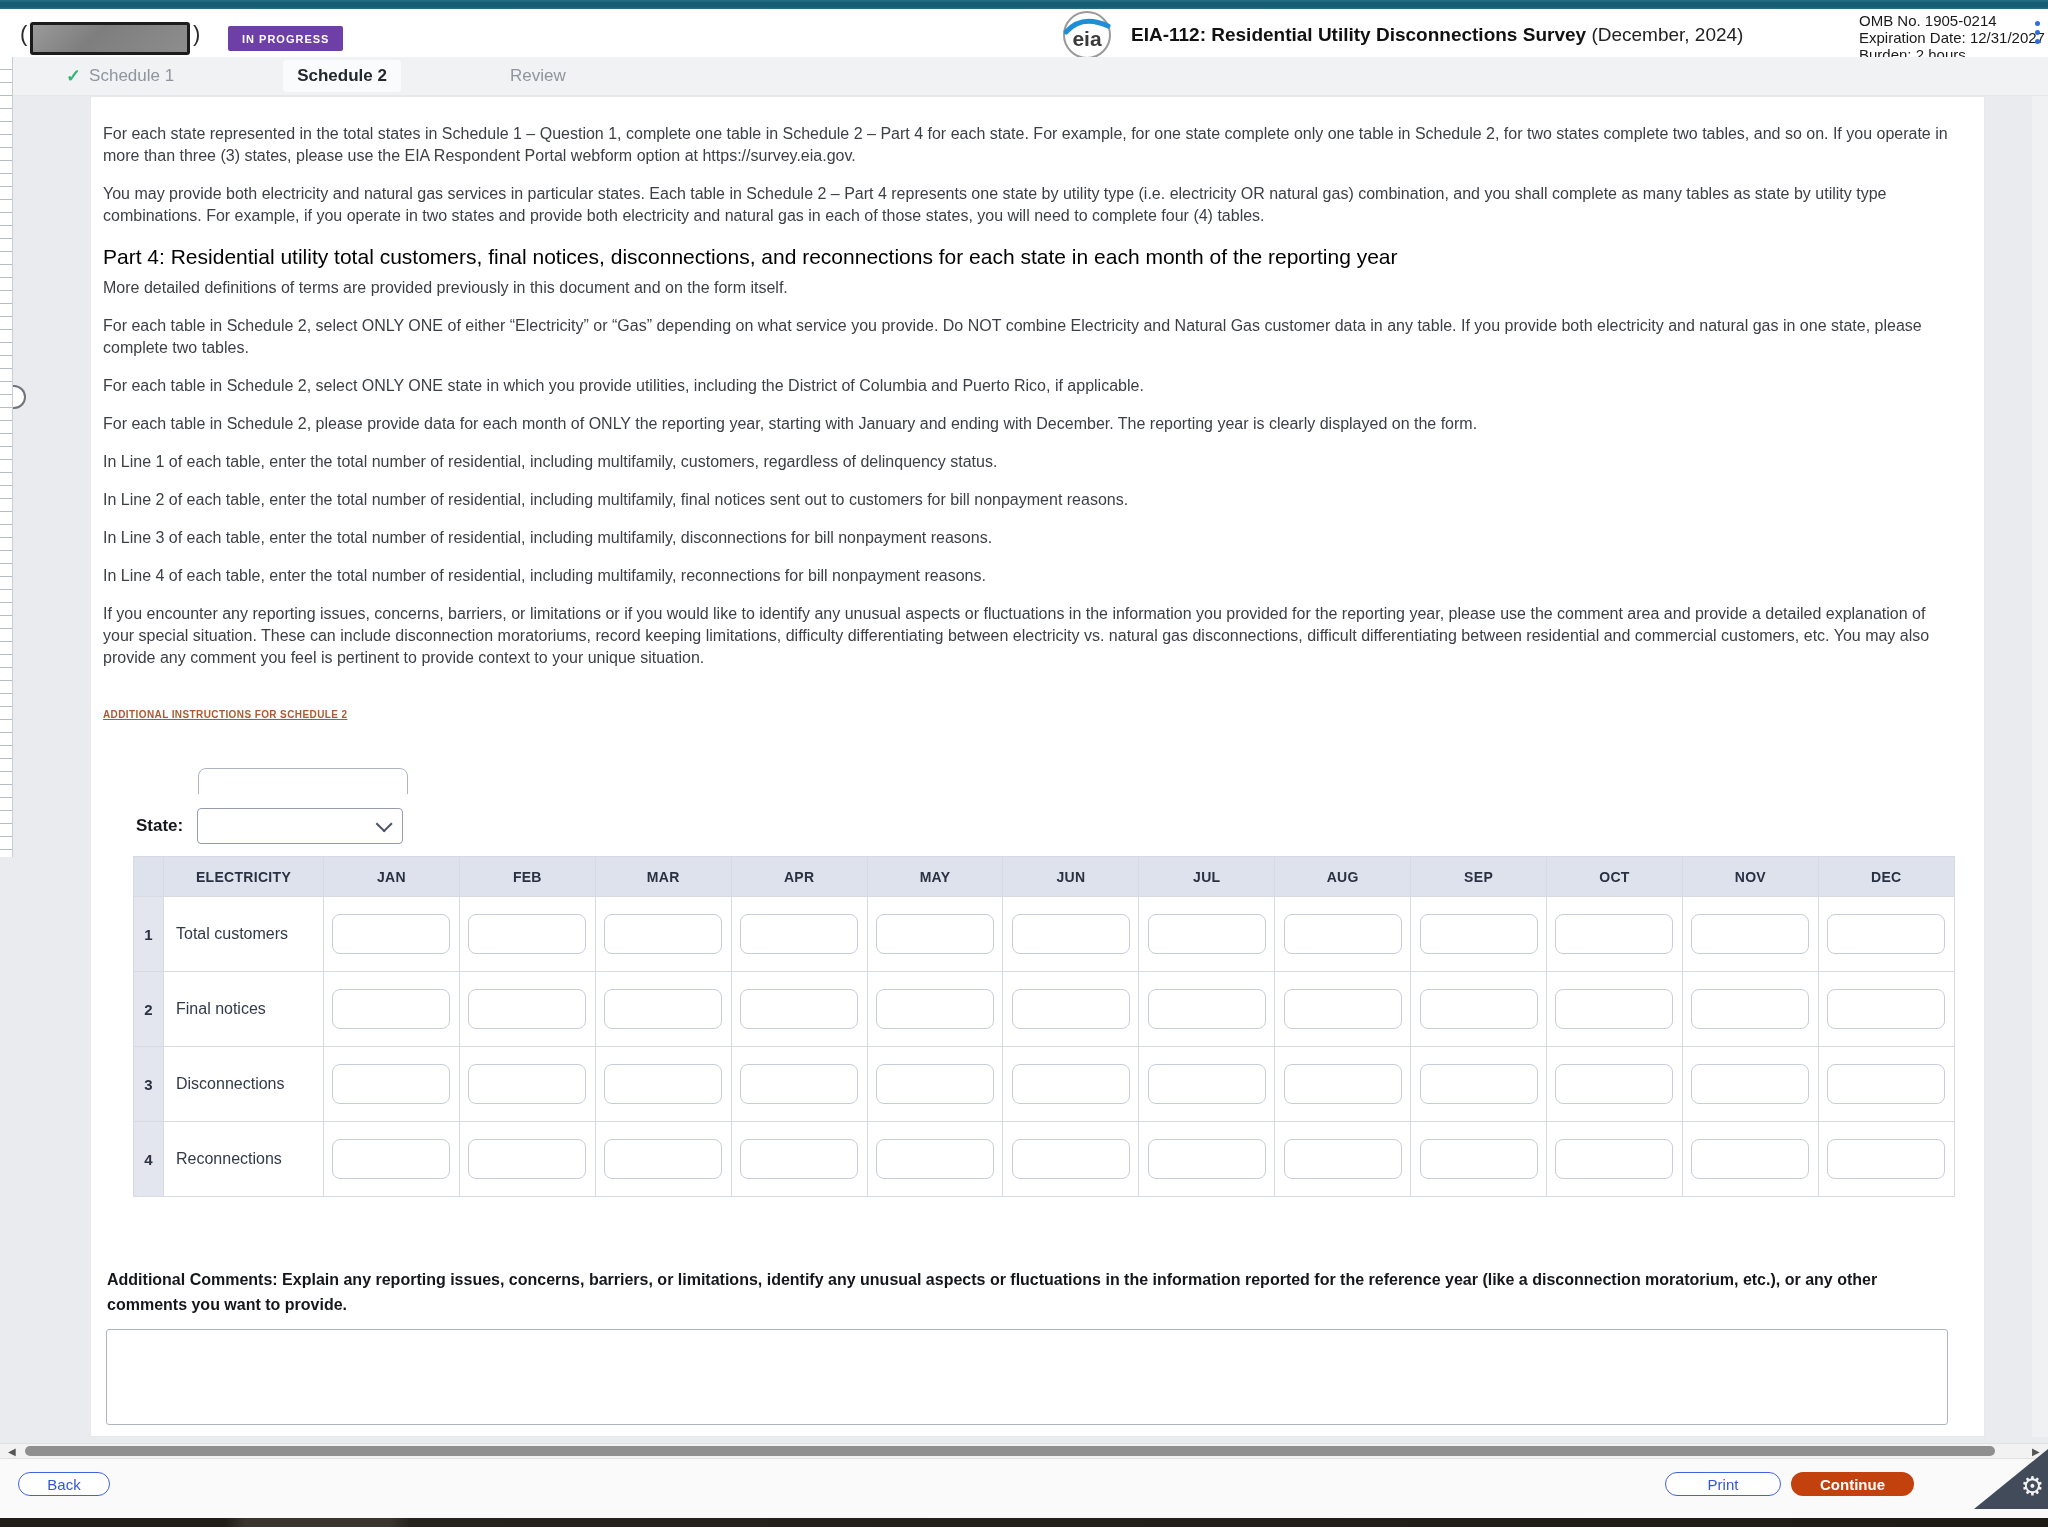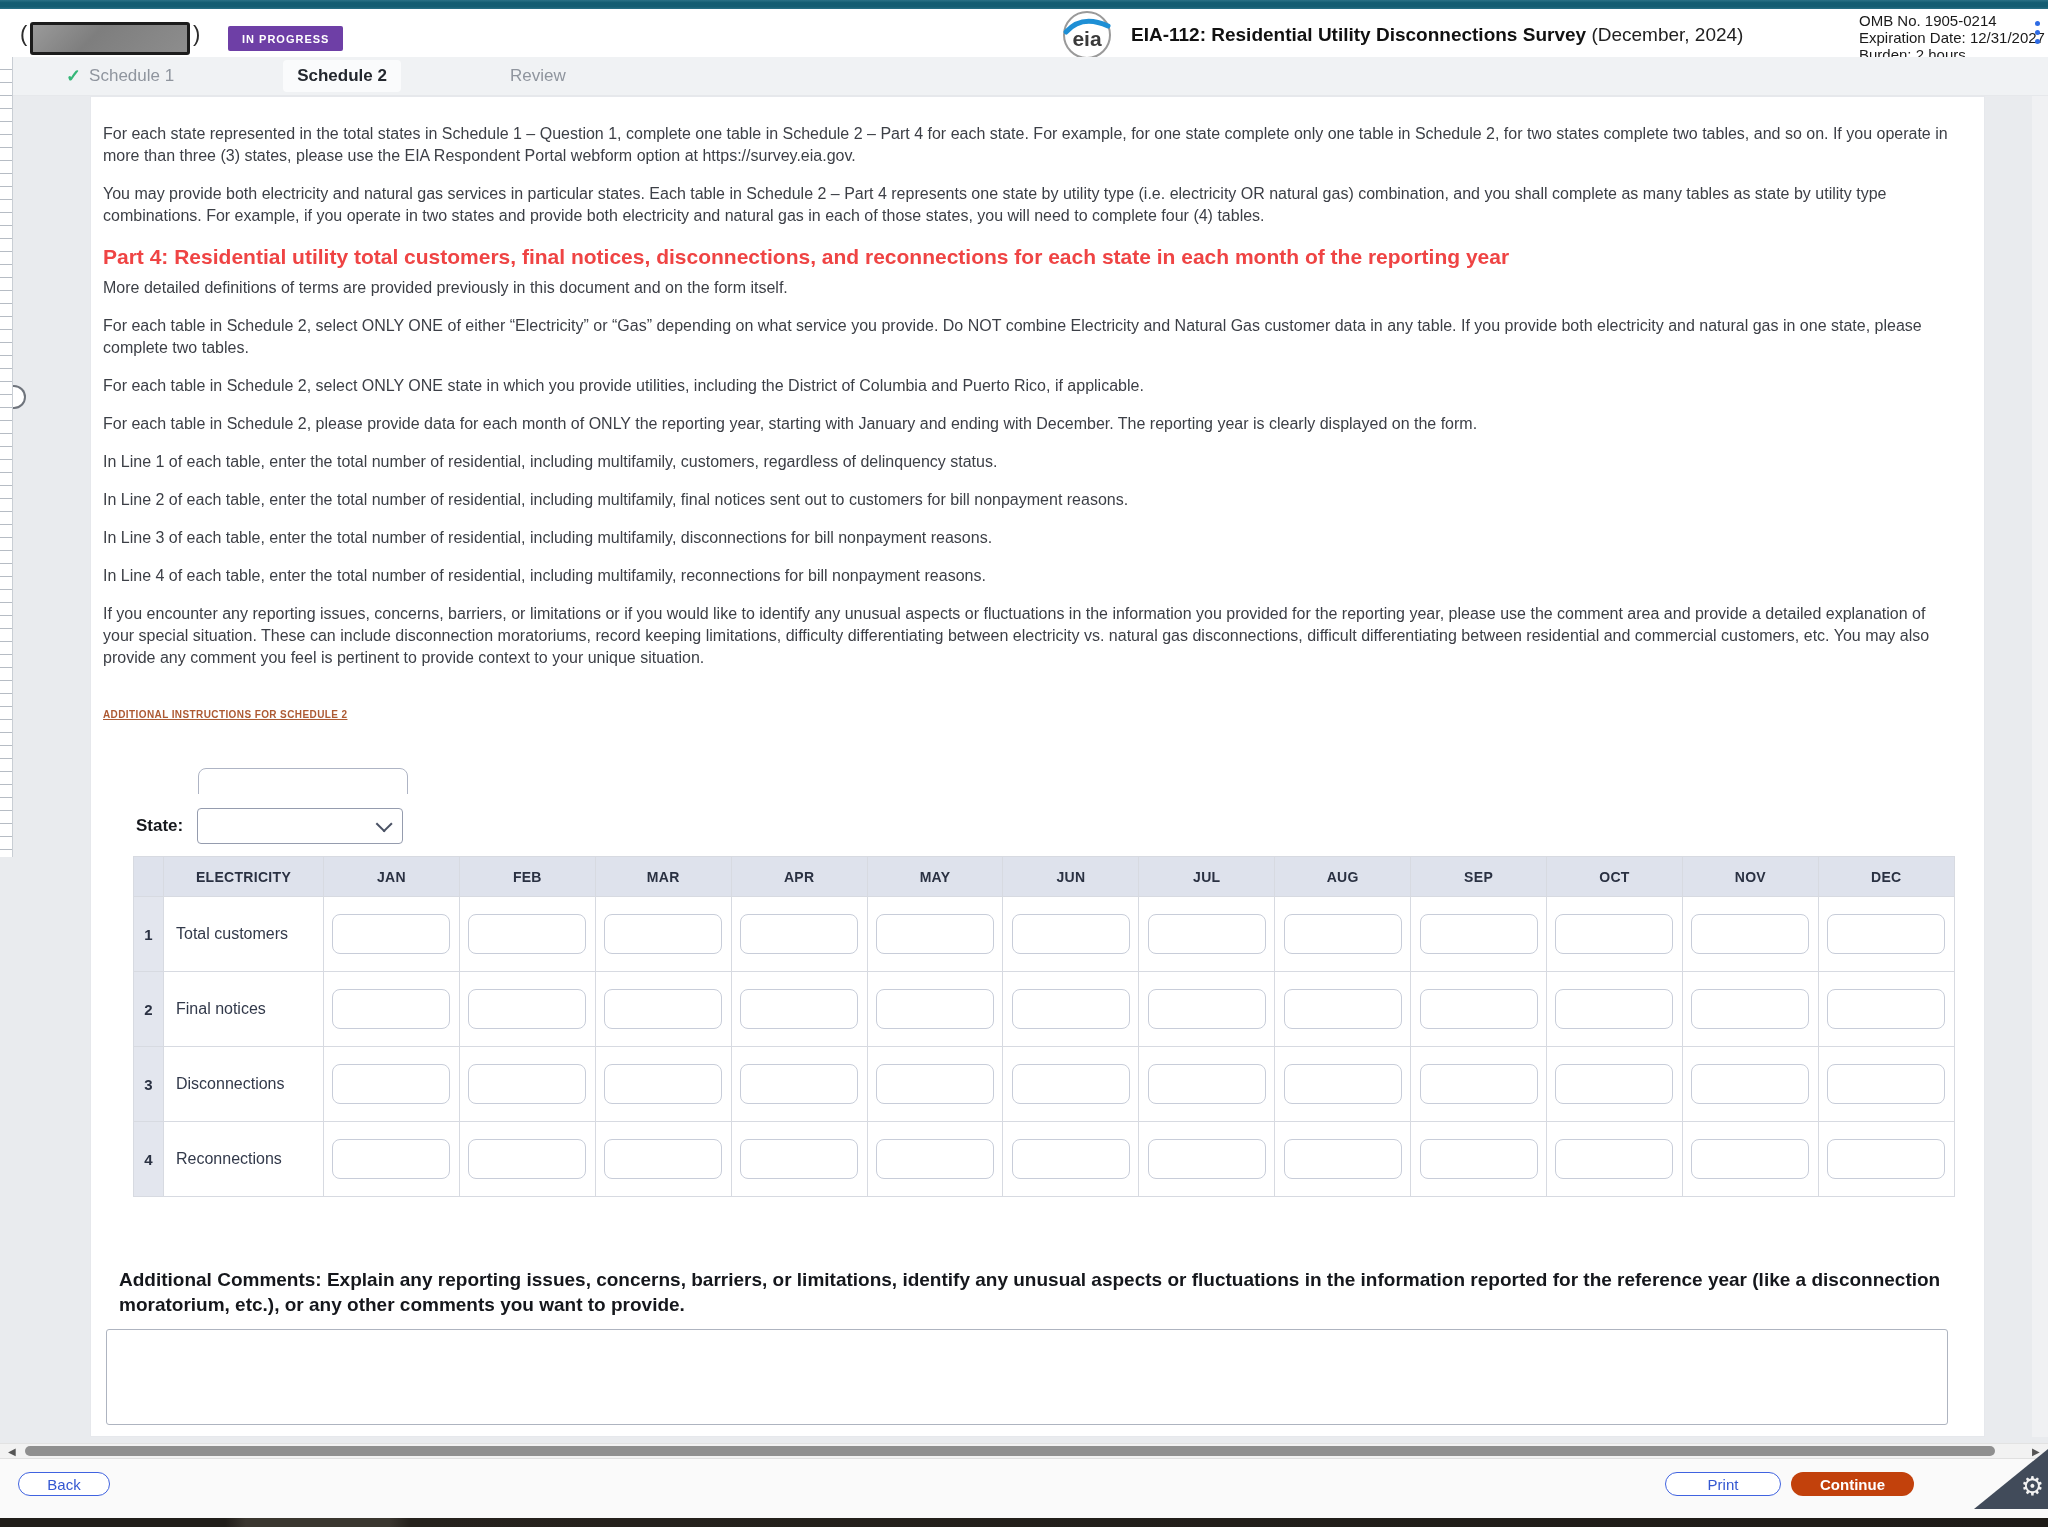--- a/index.html
+++ b/index.html
@@ -42,21 +42,21 @@
   .panel-handle { position:absolute; left:13px; top:385px; width:13px; height:24px; background:#fff;
                   border:2px solid #6f747c; border-left:none; border-radius:0 12px 12px 0; }
 
   
   .vscroll { position:absolute; left:2032px; top:96px; width:16px; height:1341px; background:#f0f1f3; }
 
   
   .card { position:absolute; left:90px; top:96px; width:1895px; height:1341px; background:#fff;
           border:1px solid #e6e8ec; padding:26px 28px 0 12px; overflow:hidden; }
   .instructions p { font-size:16px; line-height:22px; color:#3c3f46; margin-bottom:16px; max-width:1850px; }
-  .instructions h2 { font-size:21px; line-height:28px; color:#ef4444; margin:14px 0 6px 0; font-weight:bold; }
+  .instructions h2 { font-size:21px; line-height:28px; color:#000000; margin:14px 0 6px 0; font-weight:normal; }
   .extra-link { display:inline-block; margin-top:24px; font-size:10px; font-weight:bold;
                 letter-spacing:0.4px; color:#ad5a33; text-decoration:underline;
                 text-decoration-color:#ad5a33; cursor:pointer; }
 
   .partial-box-clip { margin:46px 0 0 95px; width:220px; height:26px; overflow:hidden; }
   .partial-box { width:210px; height:46px; border:1px solid #aeb4c4; border-radius:8px; background:#fff; }
 
   .state-row { margin:14px 0 0 33px; display:flex; align-items:center; }
   .state-label { font-size:17px; font-weight:bold; color:#15171c; margin-right:14px; }
   .state-select { width:206px; height:36px; border:1px solid #959cae; border-radius:4px; background:#fff;
@@ -72,21 +72,21 @@
   .data-table thead th.corner { background:#dee2ec; }
   .data-table td { height:75px; background:#fff; }
   .data-table td.rownum { background:#e3e6ee; color:#2a3142; font-size:15px; font-weight:bold;
                           text-align:center; }
   .data-table td.rowlabel { font-size:16px; color:#32394a; padding-left:12px; }
   .cell-input { display:block; margin:0 auto; width:118px; height:40px; border:1px solid #c8cdd9;
                 border-radius:8px; background:#fff; font-size:15px; padding:0 8px; outline:none; }
   col.c-num { width:30px; } col.c-util { width:160px; } col.c-m { width:135.9px; }
 
   
-  .comments-label { margin:70px 0 0 16px; font-size:19px; line-height:25px; font-weight:bold;
+  .comments-label { margin:70px 0 0 4px; font-size:16px; line-height:25px; font-weight:bold;
                     color:#15171c; max-width:1850px; }
   .comments-area { margin:12px 0 0 3px; width:1842px; height:96px; border:1px solid #aeb4c0;
                    border-radius:3px; resize:none; font-family:"Liberation Sans",sans-serif;
                    font-size:15px; padding:8px; outline:none; }
 
   
   .hscroll { position:absolute; left:0; top:1443px; width:2048px; height:15px; background:#f2f2f2;
              border-top:1px solid #e2e2e2; }
   .hscroll .thumb { position:absolute; left:25px; top:2px; width:1970px; height:10px;
                     background:#8f8f8f; border-radius:5px; }

